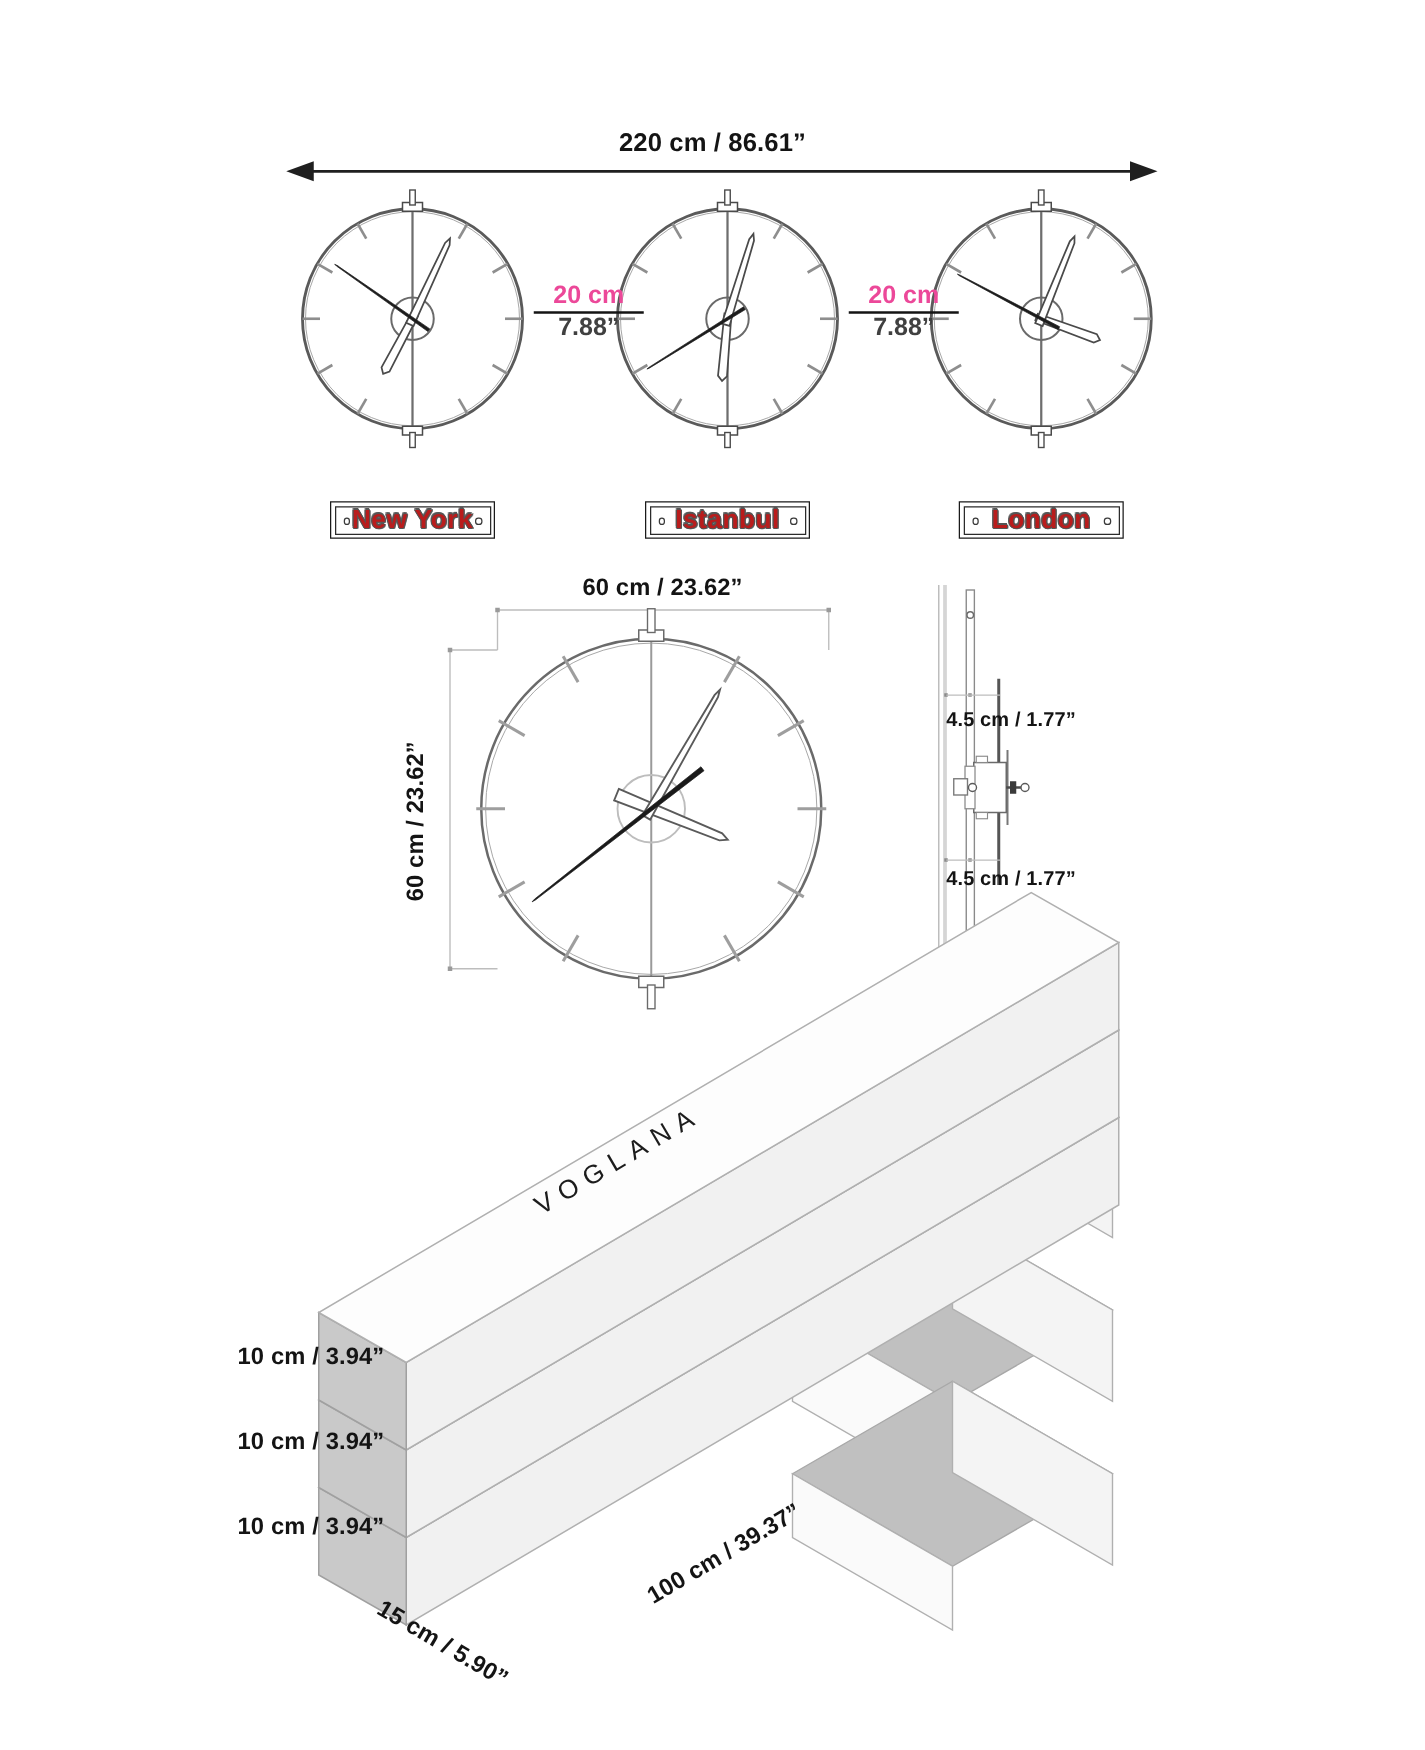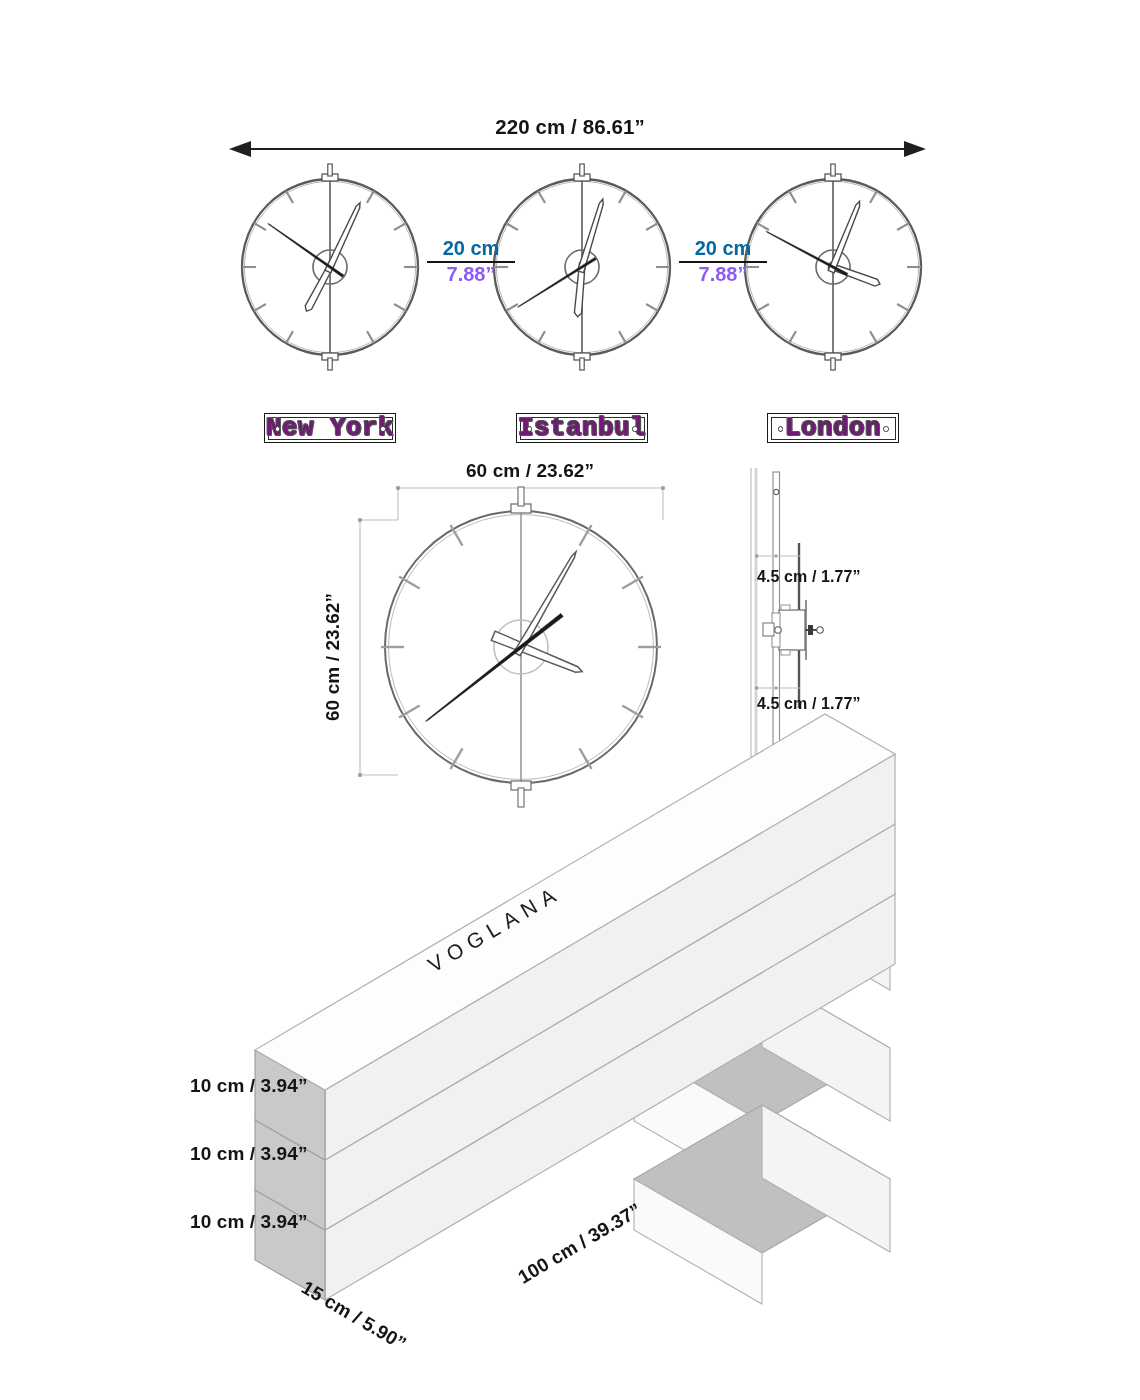--- a/index.html
+++ b/index.html
@@ -28,27 +28,27 @@
   .dim-sm{font-size:16px;}
 
   
   .frac{
     position:absolute;
     text-align:center;
     line-height:1.08;
     white-space:nowrap;
   }
   .frac .top{
-    font-size:20px;font-weight:600;color:#0369a1;
+    font-size:20px;font-weight:600;color:#ec4899;
     padding:0 1px 1px 1px;
     border-bottom:2.2px solid #141414;
     display:block;
   }
   .frac .bot{
-    font-size:20px;font-weight:600;color:#8b5cf6;
+    font-size:20px;font-weight:600;color:#404040;
     display:block;padding-top:1px;
   }
 
   .rot90{transform:rotate(-90deg);transform-origin:50% 50%;}
 
   
   svg{display:block;overflow:visible;}
 
   
   .plaque{
@@ -61,25 +61,25 @@
   .plaque-inner{
     border:1.1px solid #2b2b2b;
     height:100%;
     box-sizing:border-box;
     display:flex;
     align-items:center;
     justify-content:center;
     position:relative;
   }
   .plaque-text{
-    font-family:Liberation Mono, monospace;
-    font-size:26px;
+    font-family:Liberation Sans, sans-serif;
+    font-size:21px;
     font-weight:700;
     letter-spacing:.4px;
-    color:#701a75;
+    color:#b91c1c;
     -webkit-text-stroke:1.1px #3a3a3a;
     paint-order:stroke fill;
     text-shadow:
       -1px 0 #555, 1px 0 #555, 0 -1px #555, 0 1px #555,
       -1px -1px #777, 1px 1px #777;
     white-space:nowrap;
   }
   .plaque-dot{
     position:absolute;
     width:3.4px;height:3.4px;border-radius:50%;
@@ -87,21 +87,21 @@
     top:50%;margin-top:-1.7px;
   }
   .plaque-dot.l{left:6px;}
   .plaque-dot.r{right:6px;}
 </style>
 </head>
 <body>
 
 <div class="stage">
 
-  <div class="abs" style="left:0;top:12px;width:1140px;height:450px;">
+  <div class="abs" style="left:0;top:0;width:1140px;height:450px;">
 
     <div class="abs dim dim-lg" style="left:0;top:103px;width:1140px;text-align:center;">220 cm / 86.61”</div>
 
     <svg class="abs" style="left:0;top:0;" width="1140" height="450">
 
       <line x1="243" y1="137" x2="912" y2="137" stroke="#1f1f1f" stroke-width="2.2"></line>
       <polygon points="229,137 251,129 251,145" fill="#1f1f1f"></polygon>
       <polygon points="926,137 904,129 904,145" fill="#1f1f1f"></polygon>
     </svg>
 

